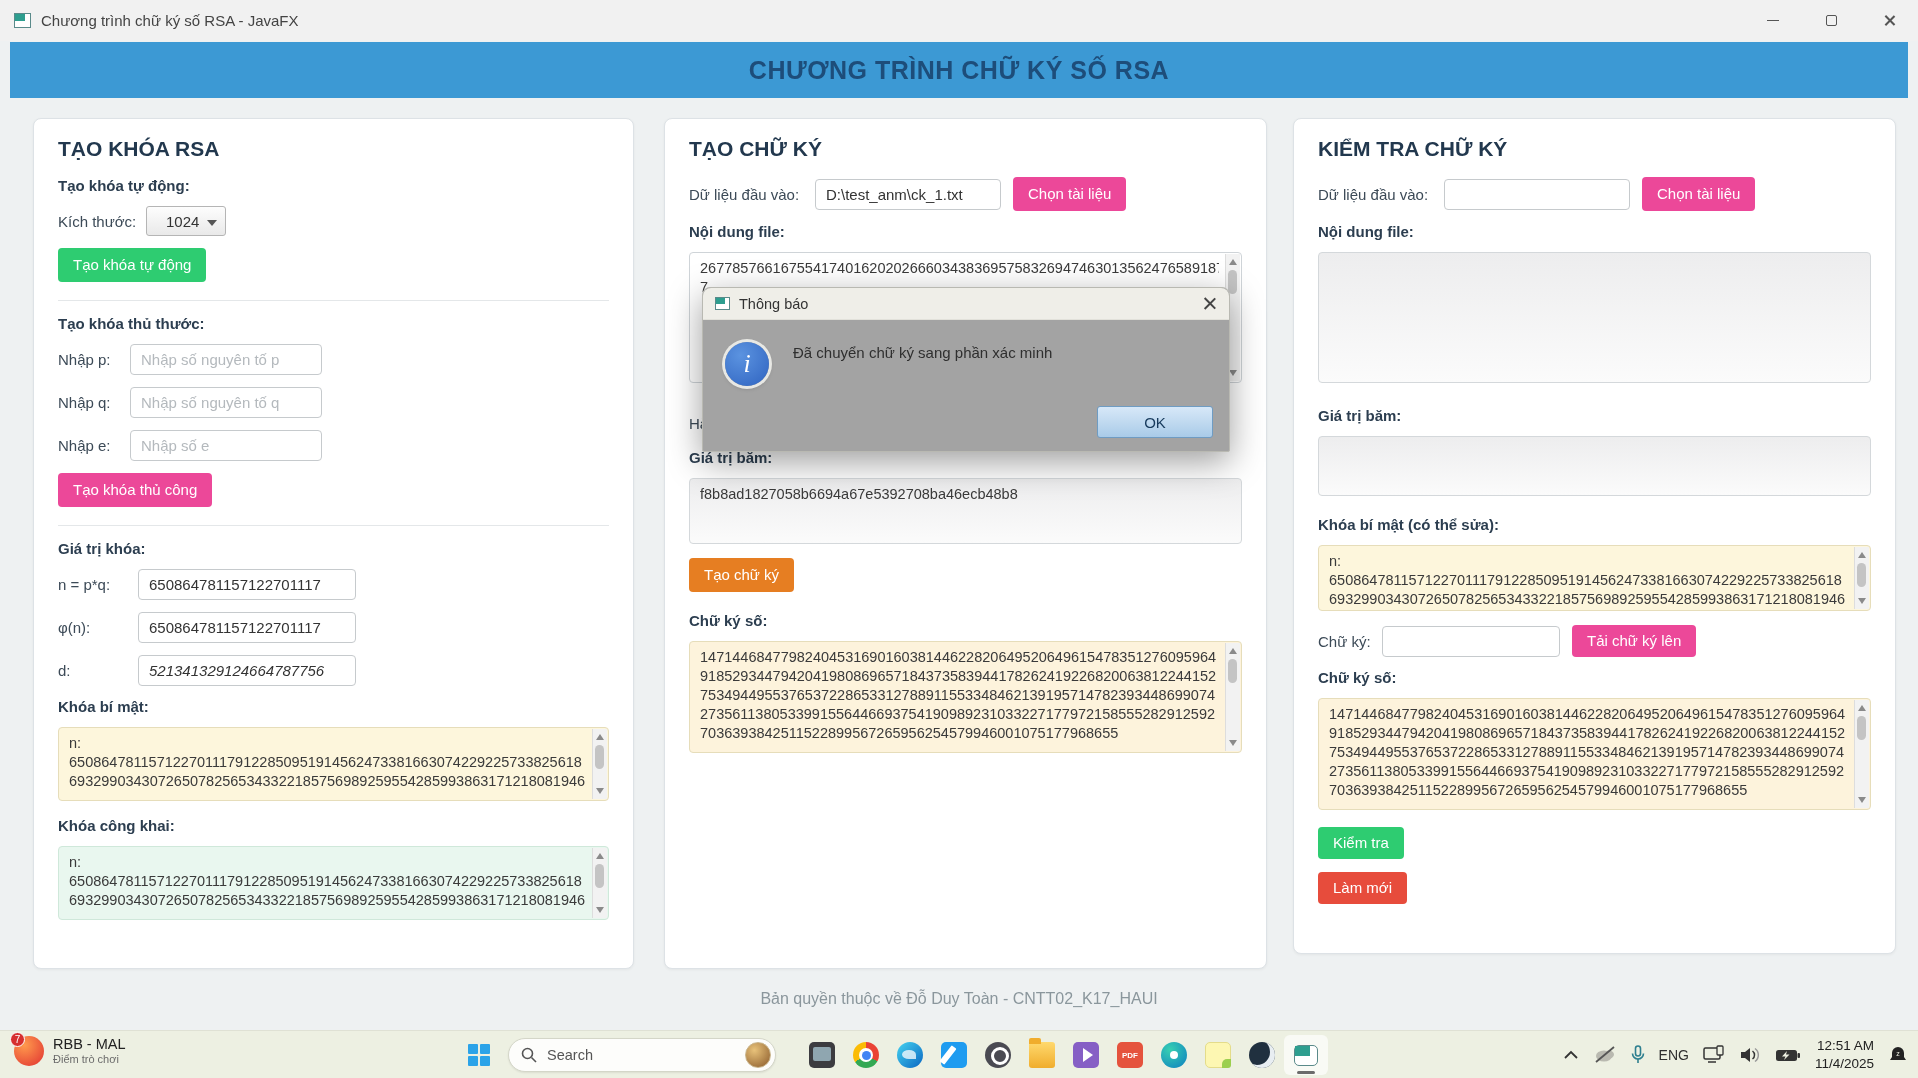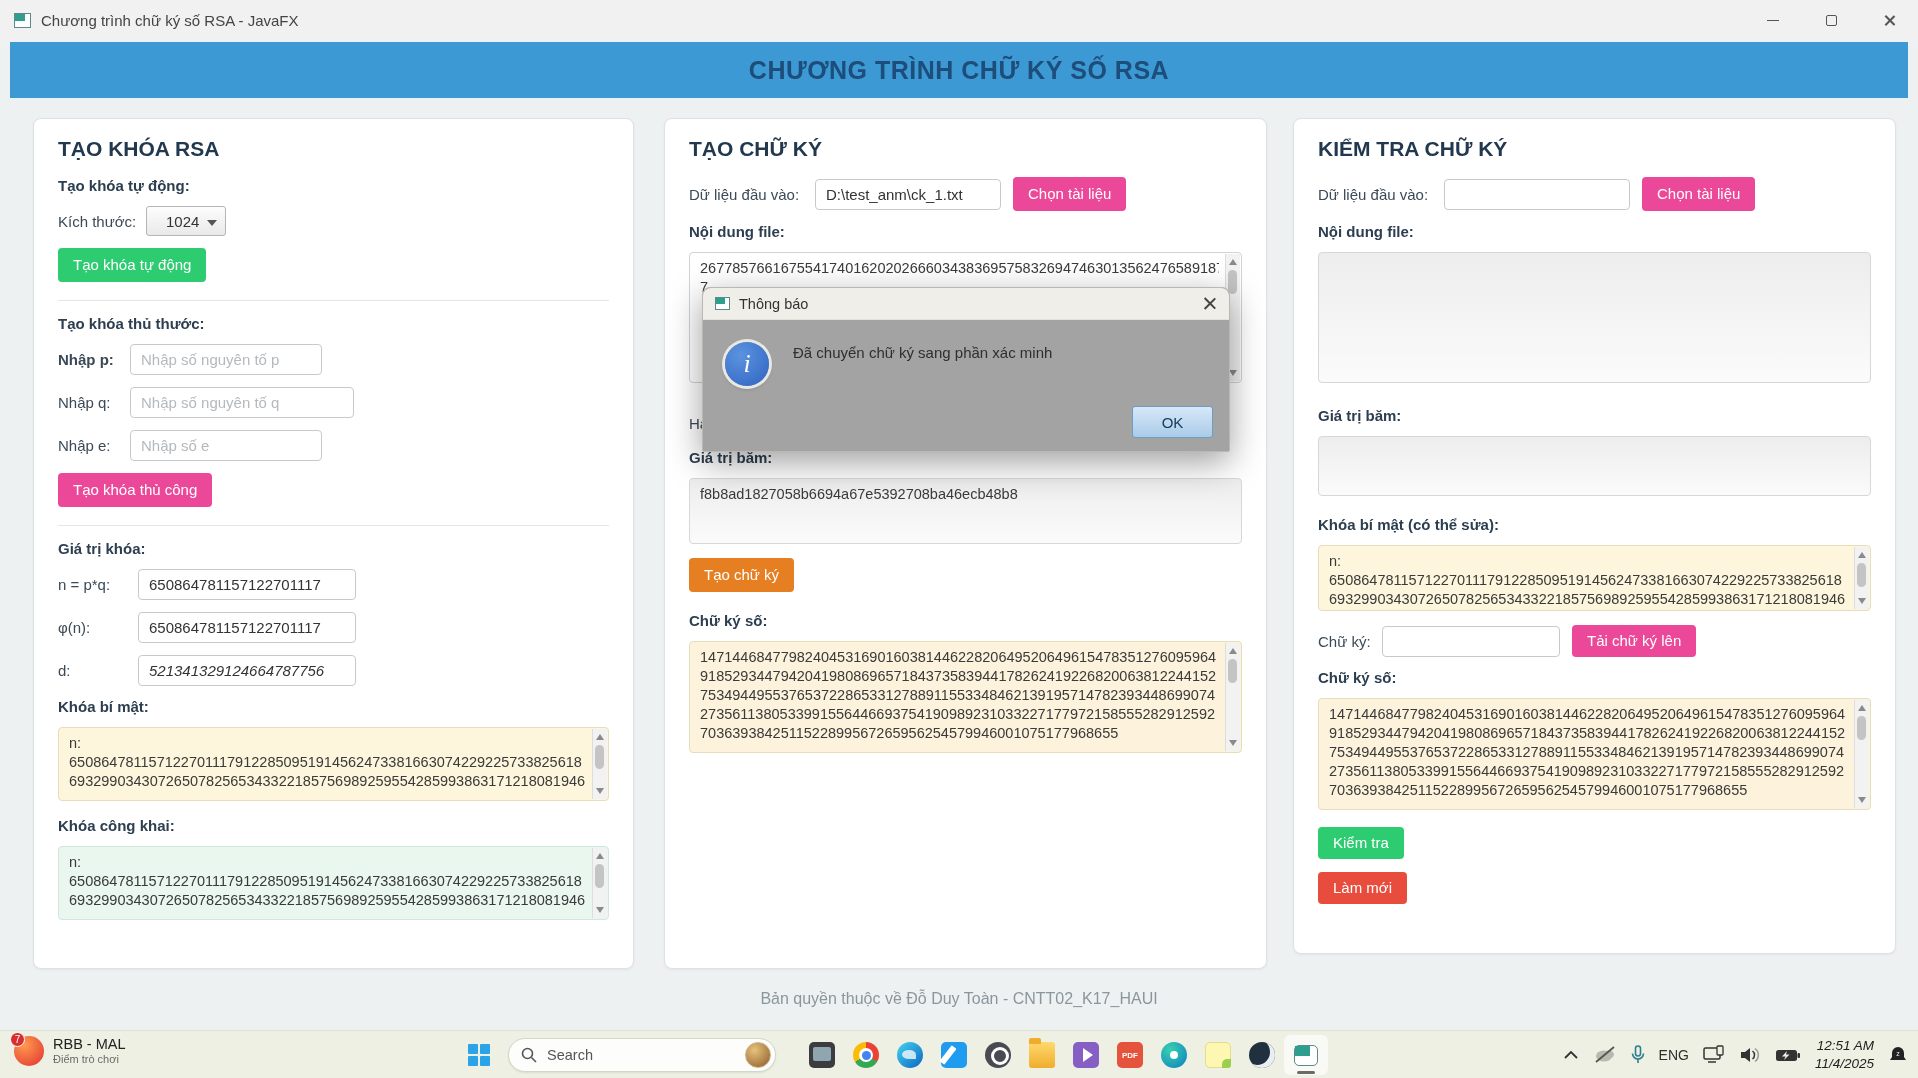--- a/index.html
+++ b/index.html
@@ -74,21 +74,21 @@
   .dlg-ico{width:15px;height:13px;margin-left:12px;border:1px solid #5a8a8a;background:#fff;position:relative;}
   .dlg-ico::before{content:"";position:absolute;left:0;top:0;right:4px;bottom:5px;background:#2e9e8f;}
   .dlg-title{margin-left:9px;font-size:14.5px;color:#333;}
   .dlg-close{position:absolute;right:12px;top:8px;width:15px;height:15px;}
   .dlg-close::before,.dlg-close::after{content:"";position:absolute;left:7px;top:0;width:1.6px;height:15px;background:#444;}
   .dlg-close::before{transform:rotate(45deg);} .dlg-close::after{transform:rotate(-45deg);}
   .info-circle{position:absolute;left:22px;top:54px;width:44px;height:44px;border-radius:50%;
     background:radial-gradient(circle at 35% 30%,#5b93e0,#2f63c0);box-shadow:0 0 0 3px #e8e8e4,0 2px 5px rgba(0,0,0,.25);
     display:flex;align-items:center;justify-content:center;color:#fff;font-size:26px;font-style:italic;font-family:"Liberation Serif","DejaVu Serif",serif;}
   .dlg-msg{position:absolute;left:90px;top:56px;font-size:15px;color:#2f2f2f;}
-  .dlg-ok{position:absolute;right:16px;bottom:13px;width:81px;height:32px;border-radius:3px;
+  .dlg-ok{position:absolute;right:16px;bottom:13px;width:116px;height:32px;border-radius:3px;
     background:linear-gradient(#d7e8f8,#a9cbe8);border:1px solid #6f9cc3;color:#173a5c;font-size:15px;
     display:flex;align-items:center;justify-content:center;}
 
   
   .footer{position:absolute;left:0;top:990px;width:1918px;text-align:center;font-size:16px;color:#8a969c;}
 
   
   .taskbar{position:absolute;left:0;top:1030px;width:1918px;height:48px;background:#edf0e2;
     border-top:1px solid rgba(0,0,0,.06);}
   .widget{position:absolute;left:14px;top:4px;display:flex;align-items:center;}
@@ -130,21 +130,21 @@
   .ic-teal{border-radius:50%;background:radial-gradient(circle at 35% 30%,#37d0b2,#0e7fc1);}
   .ic-teal::before{content:"";position:absolute;left:9px;top:9px;width:8px;height:8px;border-radius:50%;background:#fff;}
   .ic-notes{background:#fdf7b2;border:1px solid #e4dc8a;}
   .ic-notes::before{content:"";position:absolute;right:-1px;bottom:-1px;width:9px;height:9px;background:#9ccf4e;border-radius:5px 0 3px 0;}
   .ic-eclipse{border-radius:50%;background:#20303f;box-shadow:inset -5px -3px 0 0 #e8eef2;}
   .ic-appwin{width:24px;height:21px;background:#fff;border:1.5px solid #5a8a8a;}
   .ic-appwin::before{content:"";position:absolute;left:0;top:0;right:7px;bottom:9px;background:#2e9e8f;}
   .tb-right{position:absolute;right:10px;top:0;height:48px;display:flex;align-items:center;gap:14px;}
   .tb-right svg{display:block;}
   .lang{font-size:14px;color:#2f2f2f;}
-  .clock{text-align:right;font-size:13.5px;color:#222;line-height:1.3;font-style:italic;}
+  .clock{text-align:right;font-size:13.5px;color:#222;line-height:1.3;}
 </style>
 </head>
 <body>
 
 <div class="titlebar">
   <div class="app-ico"></div>
   <div class="title-text">Chương trình chữ ký số RSA - JavaFX</div>
   <div class="win-controls">
     <div class="win-btn">
         <div class="glyph-min"></div>
@@ -171,26 +171,26 @@
     <div class="select">
       <span>1024</span>
       <span class="arrow"></span>
     </div>
   </div>
   <button class="btn green">Tạo khóa tự động</button>
   <hr class="sep">
 
   <span class="lbl b sect">Tạo khóa thủ thước:</span>
   <div class="row">
-    <span class="lbl" style="width:72px;font-weight:bold;">Nhập p:</span>
+    <span class="lbl" style="width:72px;">Nhập p:</span>
     <input class="inp" style="width: 192px;" placeholder="Nhập số nguyên tố p">
   </div>
   <div class="row">
     <span class="lbl" style="width:72px;">Nhập q:</span>
-    <input class="inp" style="width: 224px;" placeholder="Nhập số nguyên tố q">
+    <input class="inp" style="width: 192px;" placeholder="Nhập số nguyên tố q">
   </div>
   <div class="row">
     <span class="lbl" style="width:72px;">Nhập e:</span>
     <input class="inp" style="width: 192px;" placeholder="Nhập số e">
   </div>
   <button class="btn blue">Tạo khóa thủ công</button>
   <hr class="sep">
 
   <span class="lbl b sect">Giá trị khóa:</span>
   <div class="row">

